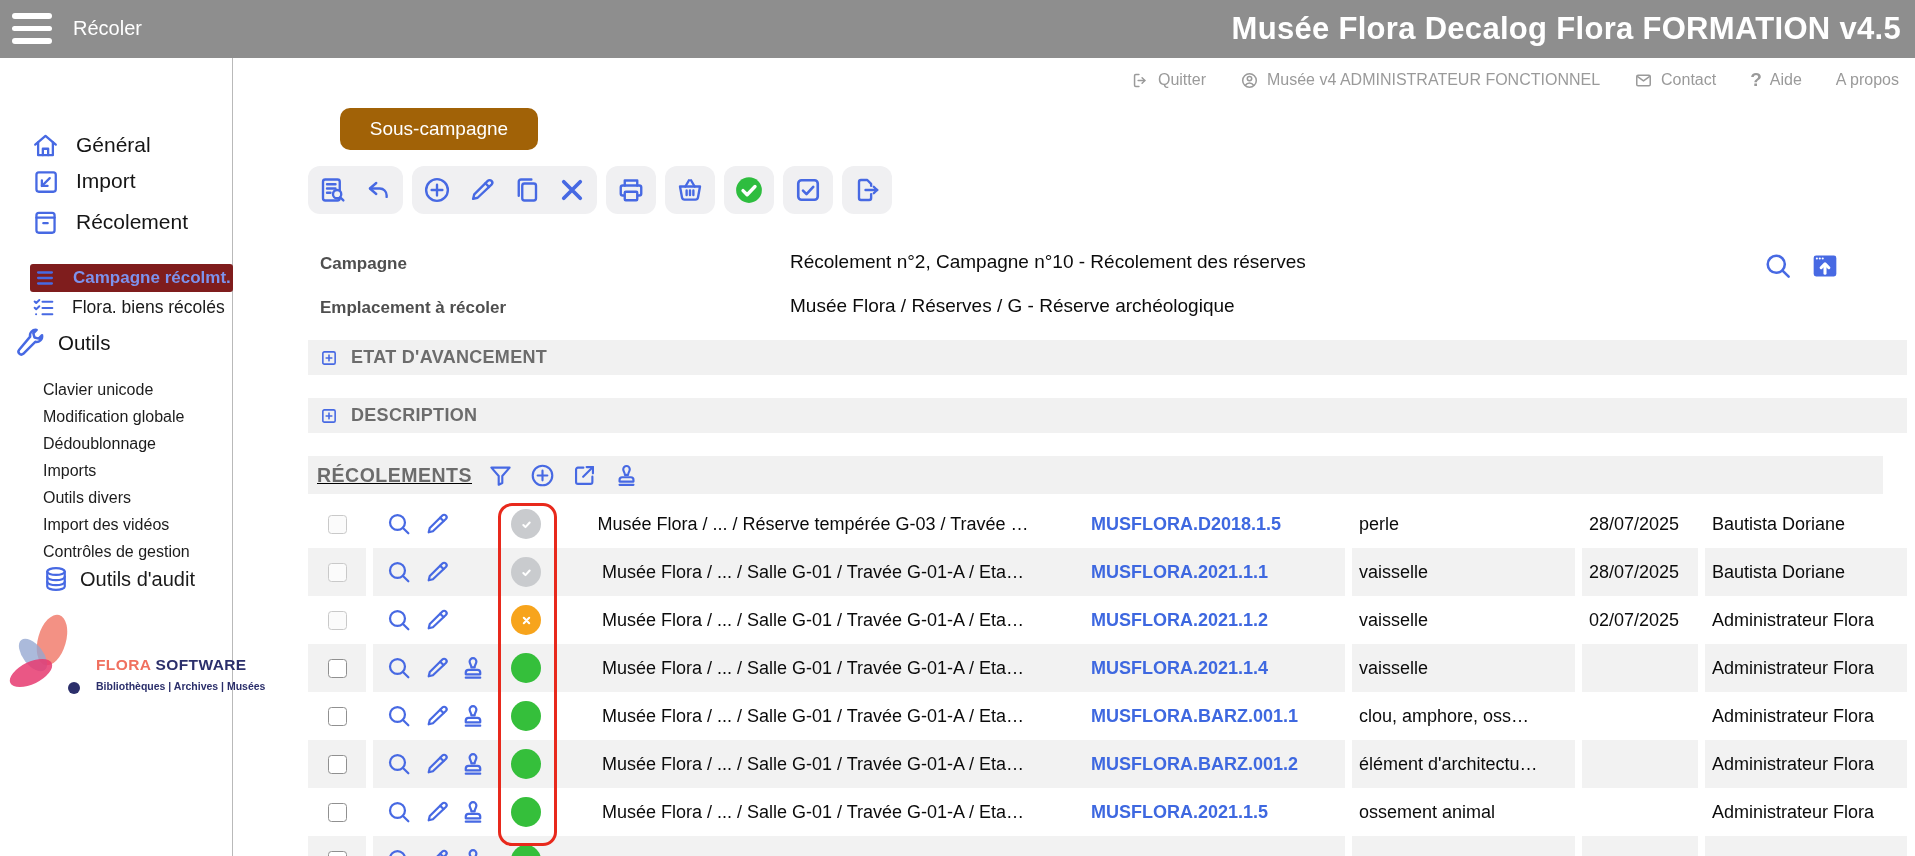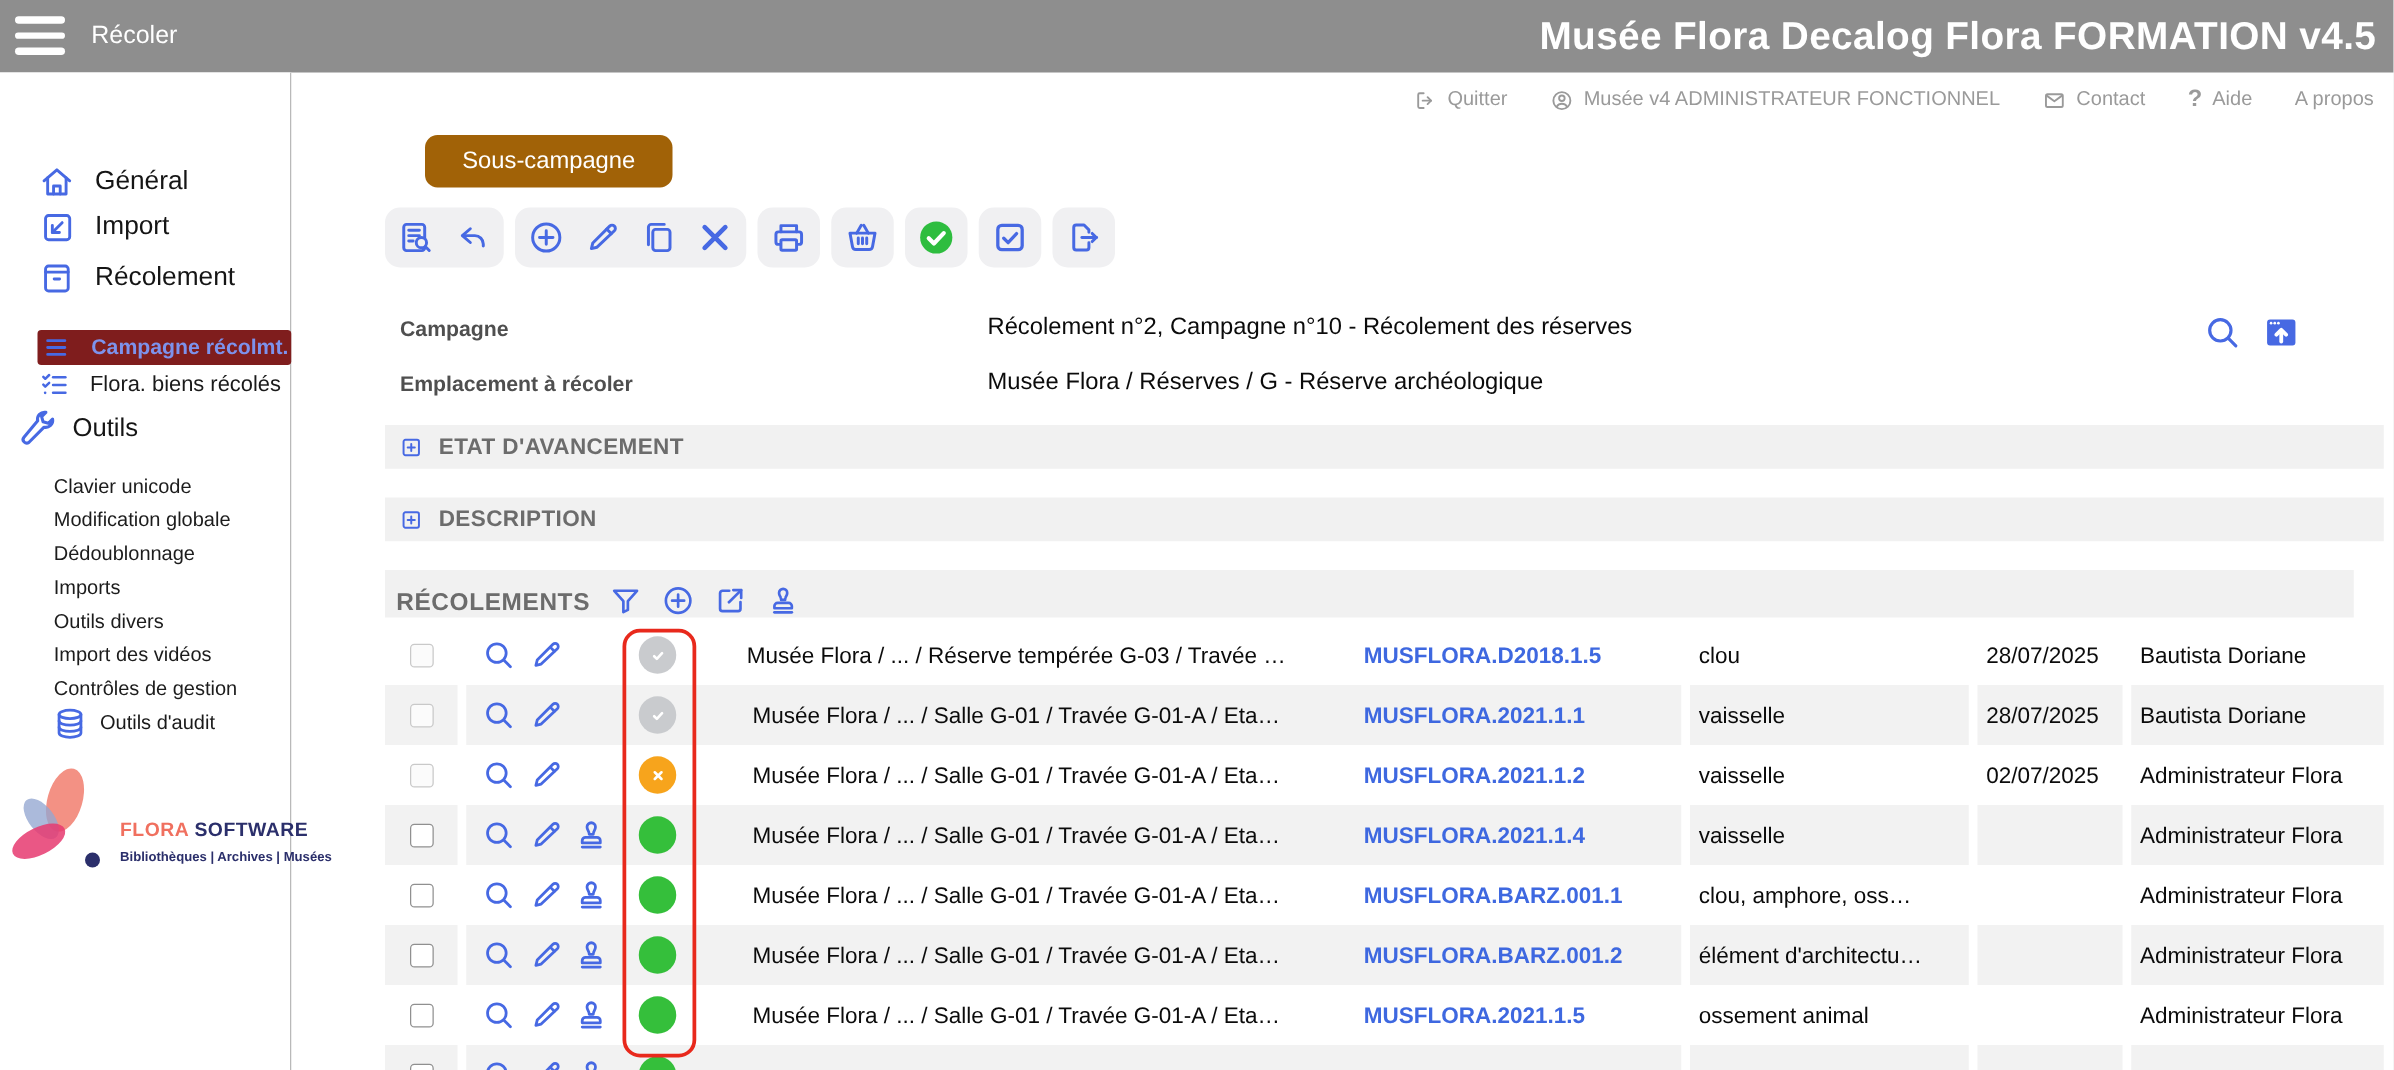--- a/index.html
+++ b/index.html
@@ -36,21 +36,21 @@
   .subitem{position:absolute;left:31px;top:235px;height:28px;display:flex;align-items:center;cursor:pointer;}
   .subitem .ic{width:25px;height:25px;color:#4769e3;}
   .subitem .label{margin-left:16px;font-size:17.5px;color:#1a1a1a;}
   .outils{position:absolute;left:12px;top:268px;height:34px;display:flex;align-items:center;cursor:pointer;}
   .outils .ic{width:33px;height:33px;color:#4769e3;}
   .outils .label{margin-left:13px;font-size:20.5px;color:#151515;}
   .tools-list{position:absolute;left:43px;top:318px;margin:0;padding:0;list-style:none;}
   .tools-list li{height:27px;display:flex;align-items:center;font-size:16px;color:#1c1c1c;cursor:pointer;white-space:nowrap;}
   .audit{position:absolute;left:42px;top:506px;height:30px;display:flex;align-items:center;cursor:pointer;}
   .audit .ic{width:28px;height:28px;color:#4769e3;}
-  .audit .label{margin-left:10px;font-size:16px;color:#1a1a1a;}
+  .audit .label{margin-left:10px;font-size:20px;color:#1a1a1a;}
   .logo{position:absolute;left:4px;top:552px;width:226px;height:92px;}
   .logo-flower{position:absolute;left:0;top:2px;width:80px;height:86px;}
   .brand{position:absolute;left:92px;top:46px;font-size:15.5px;font-weight:700;letter-spacing:.4px;white-space:nowrap;}
   .brand .b1{color:#f0705f;}.brand .b2{color:#2b2f6b;}
   .tagline{position:absolute;left:92px;top:70px;font-size:10.5px;font-weight:700;color:#2b2f6b;white-space:nowrap;}
   
   .tab{position:absolute;left:340px;top:108px;width:198px;height:42px;background:#a16207;color:#fff;
        font-size:19px;border-radius:10px;display:flex;align-items:center;justify-content:center;cursor:pointer;}
   .toolbar{position:absolute;left:308px;top:166px;display:flex;gap:9px;}
   .tgroup{background:#f0f0f2;border-radius:12px;height:48px;display:flex;align-items:center;gap:11px;padding:0 8px;}
@@ -59,21 +59,21 @@
   .fieldlabel{position:absolute;left:320px;font-size:17px;font-weight:700;color:#4f4f4f;}
   .fieldvalue{position:absolute;left:790px;font-size:19px;color:#0b0b0b;}
   .row-icons{position:absolute;left:1762px;top:250px;display:flex;gap:15px;color:#4769e3;}
   .row-icons .ic{width:32px;height:32px;cursor:pointer;}
   .sectionbar{position:absolute;left:308px;width:1599px;height:35px;background:#f1f1f1;display:flex;
               align-items:center;gap:13px;padding-left:12px;box-sizing:border-box;}
   .sectionbar .plus{width:18px;height:18px;color:#4769e3;cursor:pointer;}
   .sectionbar .slabel{font-size:18px;font-weight:700;color:#6c6c6c;letter-spacing:.3px;}
   .bar-etat{top:340px;}.bar-desc{top:398px;}
   .bar-recol{position:absolute;left:308px;top:456px;width:1575px;height:38px;background:#f1f1f1;
-             display:flex;align-items:flex-end;padding-left:9px;box-sizing:border-box;}
+             display:flex;align-items:center;padding-left:9px;box-sizing:border-box;text-decoration:underline;}
   .bar-recol .slabel{font-size:19.5px;font-weight:700;color:#6c6c6c;letter-spacing:.5px;}
   .bar-recol .ric{width:27px;height:27px;color:#4769e3;margin-left:15px;cursor:pointer;}
   
   .rtable{position:absolute;left:308px;top:500px;width:1599px;}
   .trow{display:grid;grid-template-columns:58px 7px 972px 7px 223px 7px 116px 7px 202px;height:48px;text-align:center;}
   .cell{height:100%;display:flex;align-items:center;font-size:18px;color:#0b0b0b;overflow:hidden;}
   .row--alt .cell{background:#f2f2f2;}
   .c-check{justify-content:center;}
   .cb{width:19px;height:19px;border:1.5px solid #909090;border-radius:3.5px;background:#fff;cursor:pointer;box-sizing:border-box;}
   .cb--muted{border-color:#c9c9c9;background:#fbfbfb;}
@@ -454,21 +454,21 @@
       <span class="status st-gray">
             <svg viewBox="0 0 24 24">
               <path d="M8 12.6l2.7 2.7 5.3-5.8"></path>
             </svg>
           </span>
       <span class="loc">Musée Flora / ... / Réserve tempérée G-03 / Travée …</span>
       <span class="num">MUSFLORA.D2018.1.5</span>
     </div>
     <div class="gut"></div>
     <div class="cell c-des">
-          <span>clou</span>
+          <span>perle</span>
         </div>
     <div class="gut"></div>
     <div class="cell c-date">
           <span>28/07/2025</span>
         </div>
     <div class="gut"></div>
     <div class="cell c-name">
           <span>Bautista Doriane</span>
         </div>
   </div>

